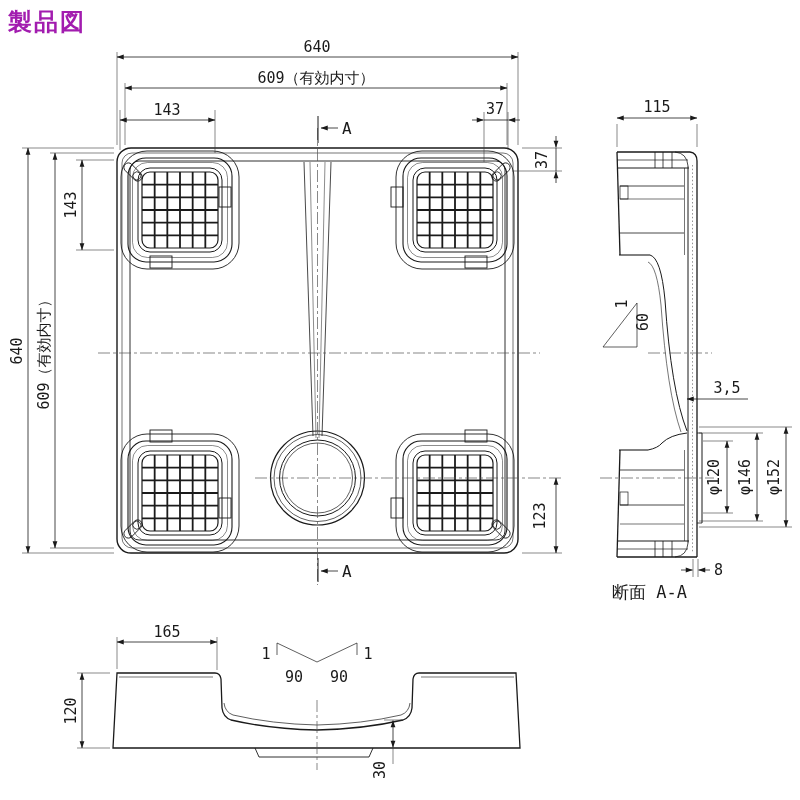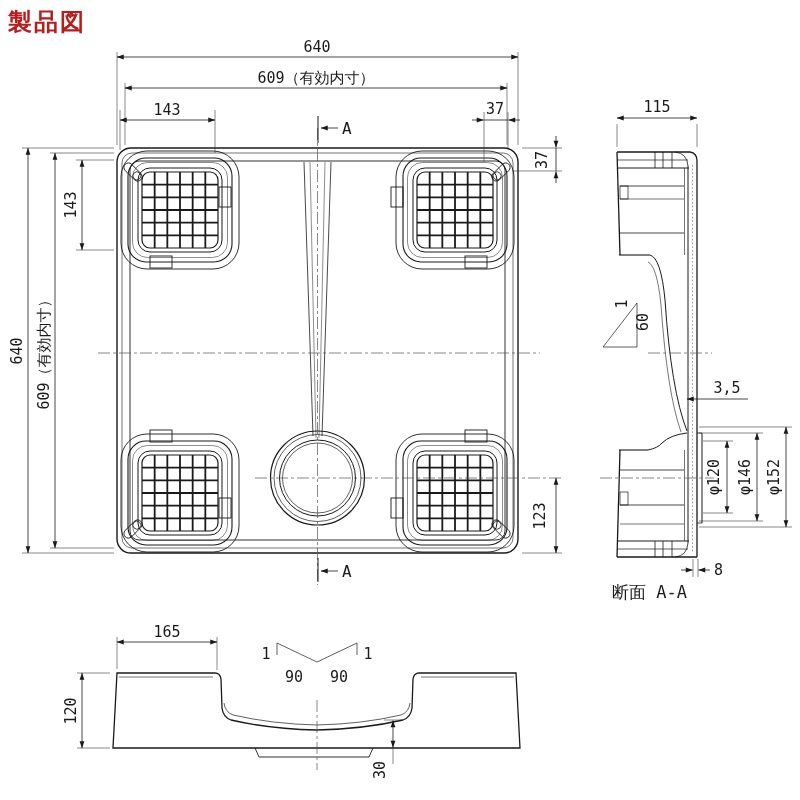--- a/index.html
+++ b/index.html
@@ -1,18 +1,18 @@
 <!DOCTYPE html>
 <html><head>
 <meta charset="utf-8">
 <style>
   html,body{margin:0;padding:0;background:#ffffff;}
   #stage{position:relative;width:800px;height:800px;background:#fff;overflow:hidden;
          font-family:"Liberation Sans",sans-serif;}
-  #title{position:absolute;left:8px;top:6px;font-size:24px;font-weight:bold;color:#b91c1c;
+  #title{position:absolute;left:8px;top:6px;font-size:24px;font-weight:bold;color:#a21caf;
          letter-spacing:2px;}
   svg{position:absolute;left:0;top:0;}
   .s{stroke:#1a1a1a;fill:none;stroke-linecap:butt;}
   .dl{stroke:#1a1a1a;stroke-width:0.8;fill:none;}
   .xl{stroke:#3a3a3a;stroke-width:0.6;fill:none;}
   .cl{stroke:#555;stroke-width:0.7;fill:none;stroke-dasharray:12 3 3 3;}
   .tex{stroke:#666;stroke-width:0.7;fill:none;stroke-dasharray:1.5 2.2;}
   .dim{font-family:"DejaVu Sans Mono","Liberation Sans",sans-serif;font-size:15px;
        fill:#1a1a1a;text-anchor:middle;}
   .dim-a{font-size:16px;}

